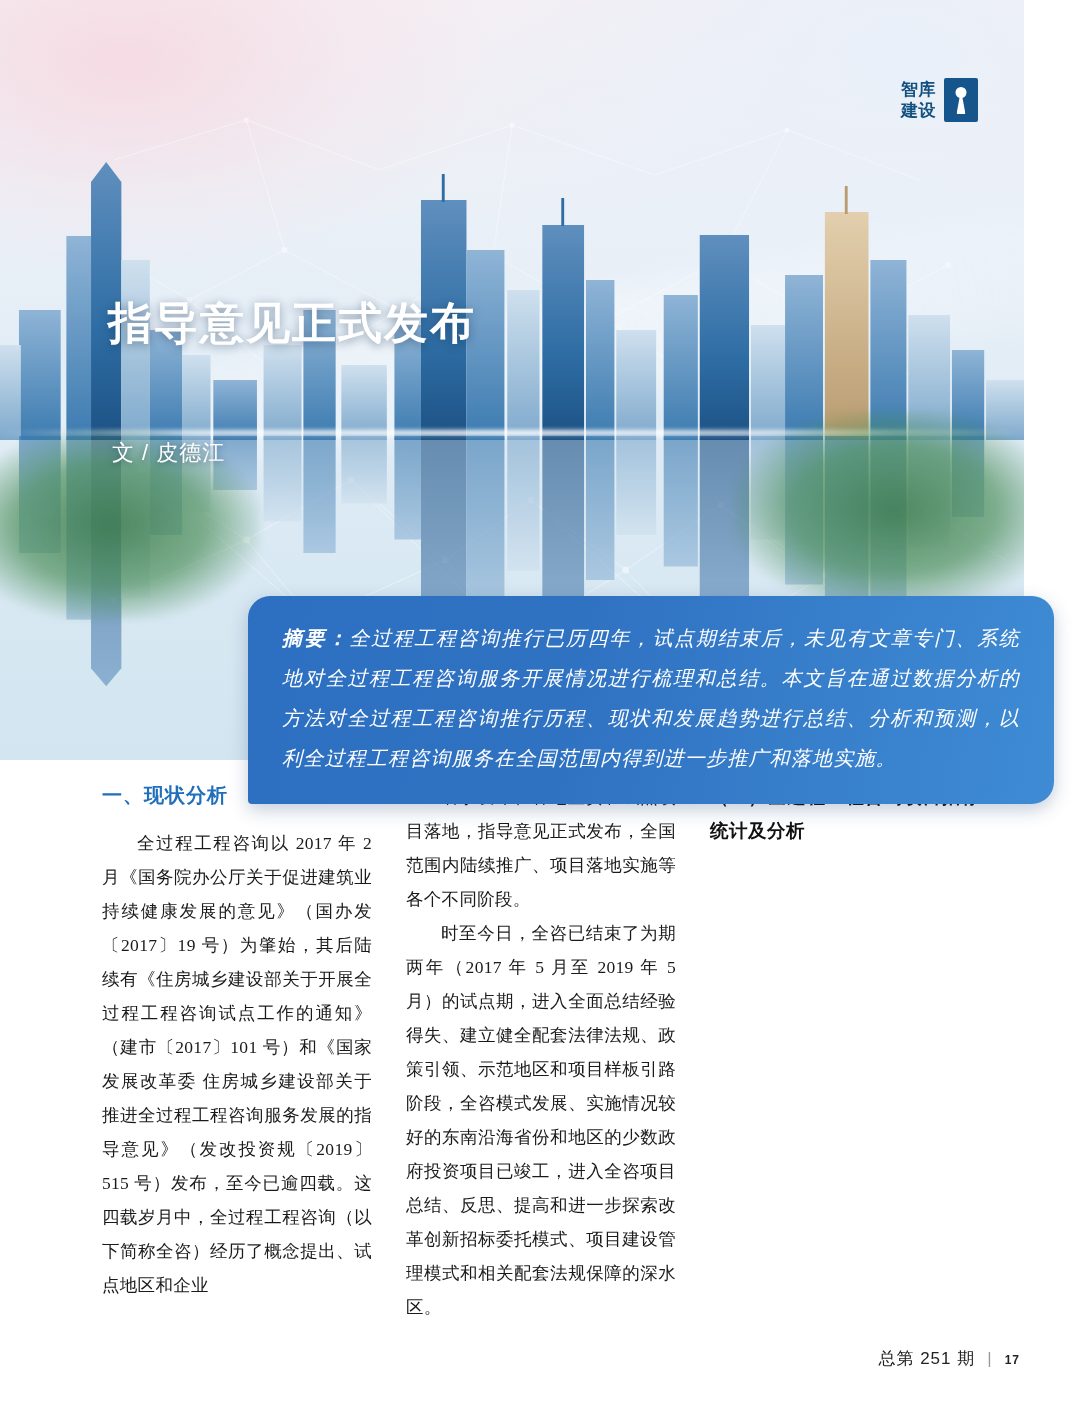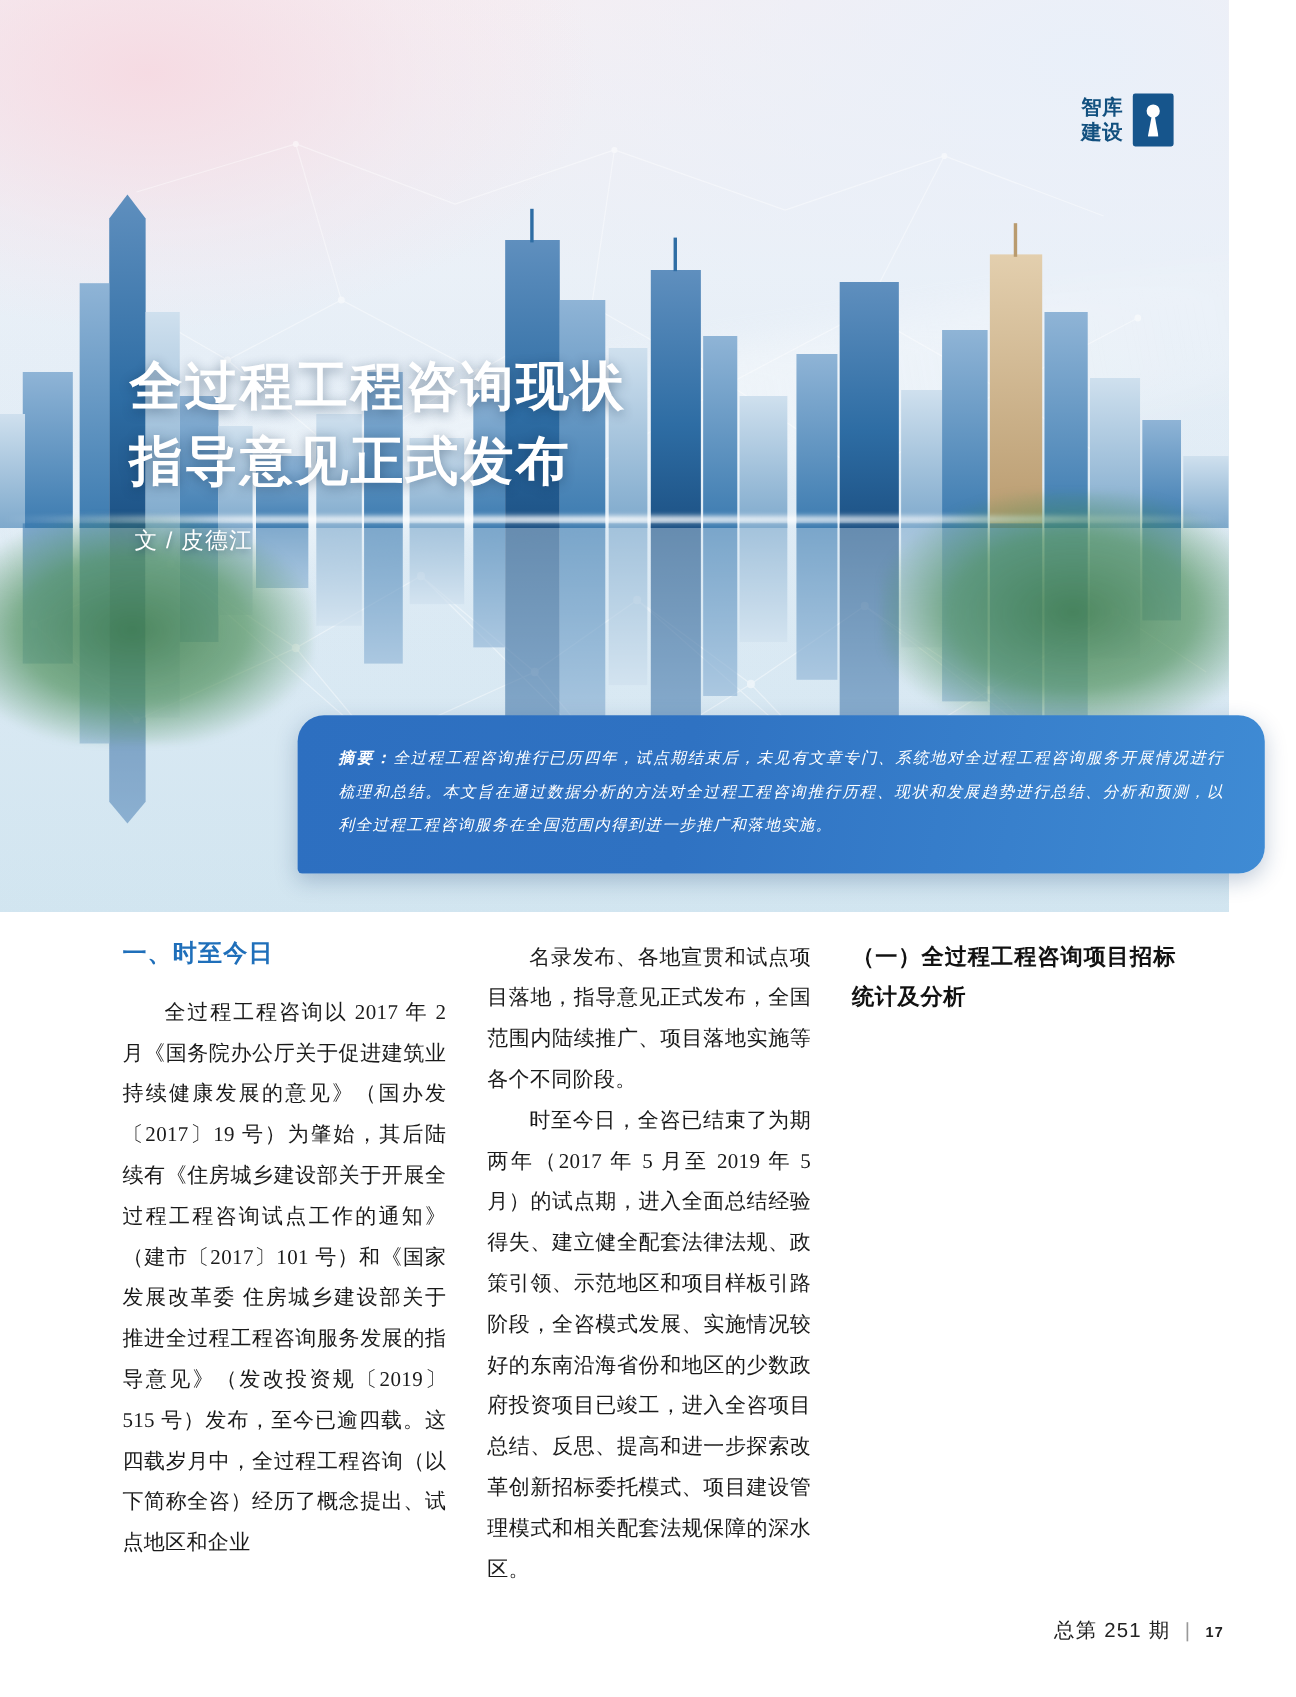--- a/index.html
+++ b/index.html
@@ -139,21 +139,21 @@
     text-shadow: 0 2px 10px rgba(10,40,70,0.45);
   }
   .hero-title .line2 { display: block; }
   .byline {
     position: absolute;
     left: 112px;
     top: 438px;
     z-index: 11;
     color: #ffffff;
     font-family: "Liberation Sans", sans-serif;
-    font-size: 19px;
+    font-size: 22px;
     letter-spacing: 1px;
     text-shadow: 0 1px 6px rgba(10,40,70,0.5);
   }
 
   
   .abstract {
     position: absolute;
     left: 248px;
     top: 596px;
     width: 806px;
@@ -162,22 +162,22 @@
     background: linear-gradient(100deg, #2d6fc0 0%, #2f72c2 40%, #3f8bd4 100%);
     border-radius: 22px 22px 22px 4px;
     color: #ffffff;
     z-index: 13;
     box-shadow: 0 6px 18px rgba(20,60,110,0.25);
   }
   .abstract p {
     margin: 0;
     font-family: Liberation Serif, serif;
     font-style: italic;
-    font-size: 13px;
-    line-height: 28px;
+    font-size: 20px;
+    line-height: 40px;
     letter-spacing: 1.2px;
     text-align: justify;
   }
   .abstract .lead {
     font-weight: bold;
     font-style: italic;
     letter-spacing: 2px;
   }
 
   
@@ -388,36 +388,35 @@
 
   <div class="brand">
     <div class="brand-text">
       <div>智库</div>
       <div>建设</div>
     </div>
     <div class="brand-mark"></div>
   </div>
 
   <div class="hero-title">
-    <span>全过程工程咨询现状</span>
     <span class="line2">指导意见正式发布</span>
   </div>
   <div class="byline">文 / 皮德江</div>
 </div>
 
 <div class="abstract">
   <p>
     <span class="lead">摘要：</span><span>全过程工程咨询推行已历四年，试点期结束后，未见有文章专门、系统地对全过程工程咨询服务开展情况进行梳理和总结。本文旨在通过数据分析的方法对全过程工程咨询推行历程、现状和发展趋势进行总结、分析和预测，以利全过程工程咨询服务在全国范围内得到进一步推广和落地实施。</span>
   </p>
 </div>
 
 <div class="body-area">
 
   <div class="col">
-    <h2 class="sec-head">一、时至今日</h2>
+    <h2 class="sec-head">一、现状分析</h2>
     <p>全过程工程咨询以 2017 年 2 月《国务院办公厅关于促进建筑业持续健康发展的意见》（国办发〔2017〕19 号）为肇始，其后陆续有《住房城乡建设部关于开展全过程工程咨询试点工作的通知》（建市〔2017〕101 号）和《国家发展改革委 住房城乡建设部关于推进全过程工程咨询服务发展的指导意见》（发改投资规〔2019〕515 号）发布，至今已逾四载。这四载岁月中，全过程工程咨询（以下简称全咨）经历了概念提出、试点地区和企业</p>
   </div>
 
   <div class="col">
     <p>名录发布、各地宣贯和试点项目落地，指导意见正式发布，全国范围内陆续推广、项目落地实施等各个不同阶段。</p>
     <p>时至今日，全咨已结束了为期两年（2017 年 5 月至 2019 年 5 月）的试点期，进入全面总结经验得失、建立健全配套法律法规、政策引领、示范地区和项目样板引路阶段，全咨模式发展、实施情况较好的东南沿海省份和地区的少数政府投资项目已竣工，进入全咨项目总结、反思、提高和进一步探索改革创新招标委托模式、项目建设管理模式和相关配套法规保障的深水区。</p>
   </div>
 
   <div class="col">
     <h3 class="sub-head">（一）全过程工程咨询项目招标统计及分析</h3>

